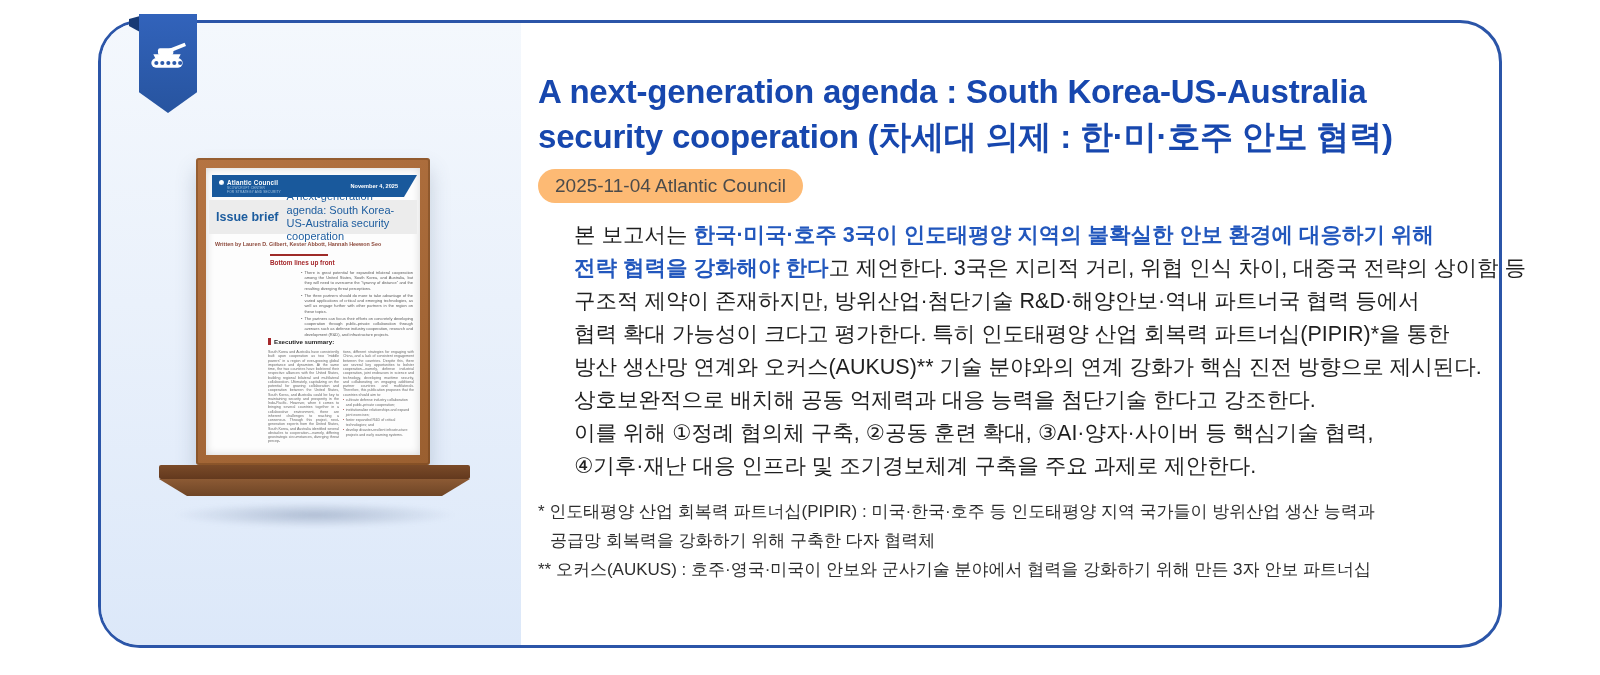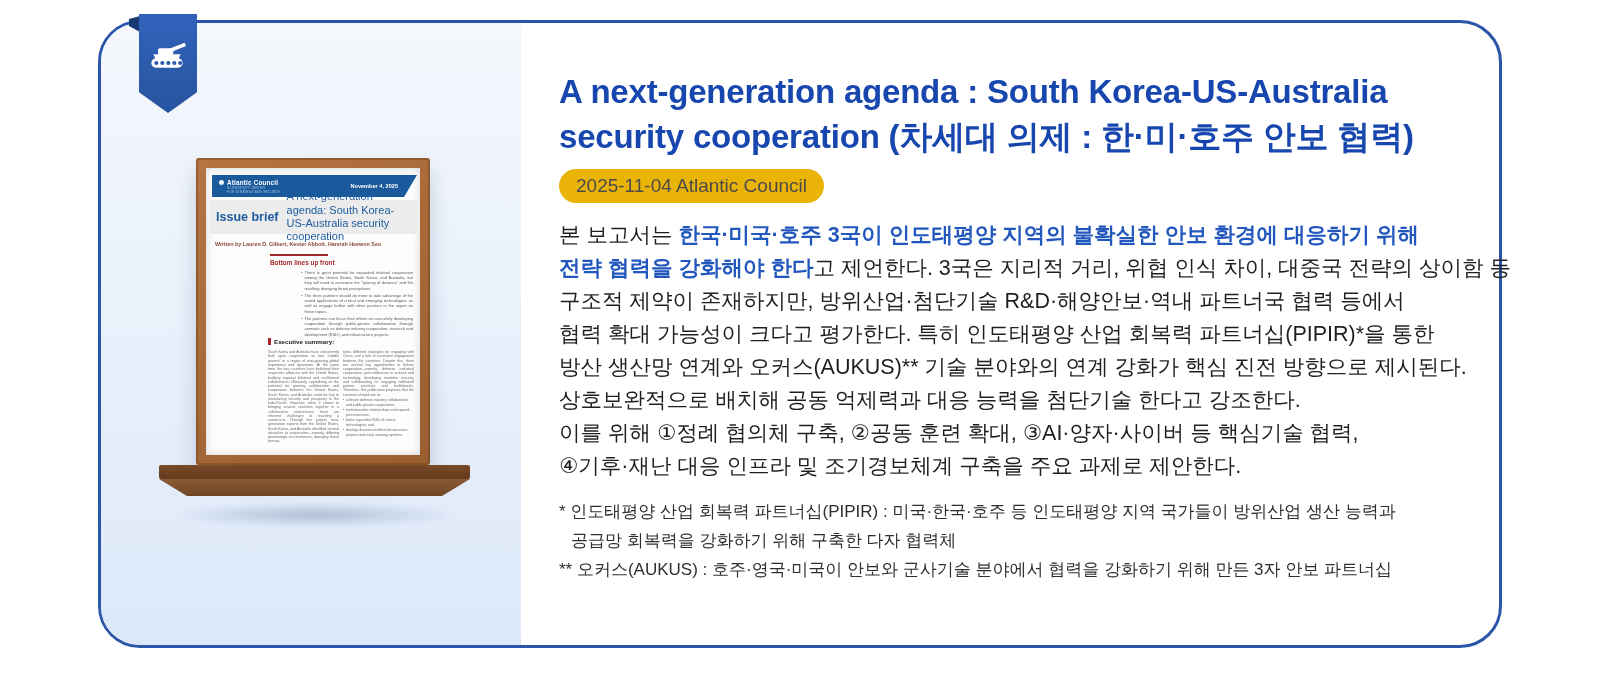--- a/index.html
+++ b/index.html
@@ -73,27 +73,27 @@
   .shelf-top { position:absolute; left:58px; top:442px; width:311px; height:14px;
                background:linear-gradient(180deg,#7a4a28,#63391e); border-radius:2px; }
   .shelf-front { position:absolute; left:58px; top:456px; width:311px; height:17px;
                  background:linear-gradient(180deg,#8c5a34,#6e4526);
                  clip-path:polygon(0 0,100% 0,91% 100%,9% 100%); }
   .floor-shadow { position:absolute; left:68px; top:479px; width:292px; height:26px;
                   background:radial-gradient(ellipse at center,rgba(95,115,150,.38) 0%,rgba(95,115,150,0) 68%);
                   filter:blur(2px); }
 
   
-  .right { position:absolute; left:458px; top:0; width:1000px; }
+  .right { position:absolute; left:437px; top:0; width:1000px; }
   .title { margin-top:46px; font-size:33px; line-height:45px; font-weight:bold;
            color:#1747ae; letter-spacing:-.2px; white-space:nowrap; }
-  .pill { margin-top:10px; display:inline-block; background:#eab308; color:#4b4b4b;
+  .pill { margin-top:10px; display:inline-block; background:#fdba74; color:#4b4b4b;
           font-size:19px; line-height:34px; padding:0 17px; border-radius:17px; }
   .summary { margin-top:16px; font-size:21.5px; line-height:33px; color:#1f1f1f; }
-  .summary .line { white-space:nowrap; }
+  .summary .line { white-space:nowrap;margin-left:36px; }
   .summary b { color:#2257bd; font-weight:bold; }
   .footnotes { margin-top:14px; font-size:17px; line-height:29px; color:#2e2e2e; }
   .footnotes .line { white-space:nowrap; }
   .fn-indent { padding-left:12px; }
 </style>
 </head>
 <body>
 
 <div class="stage">
   <div class="card">

